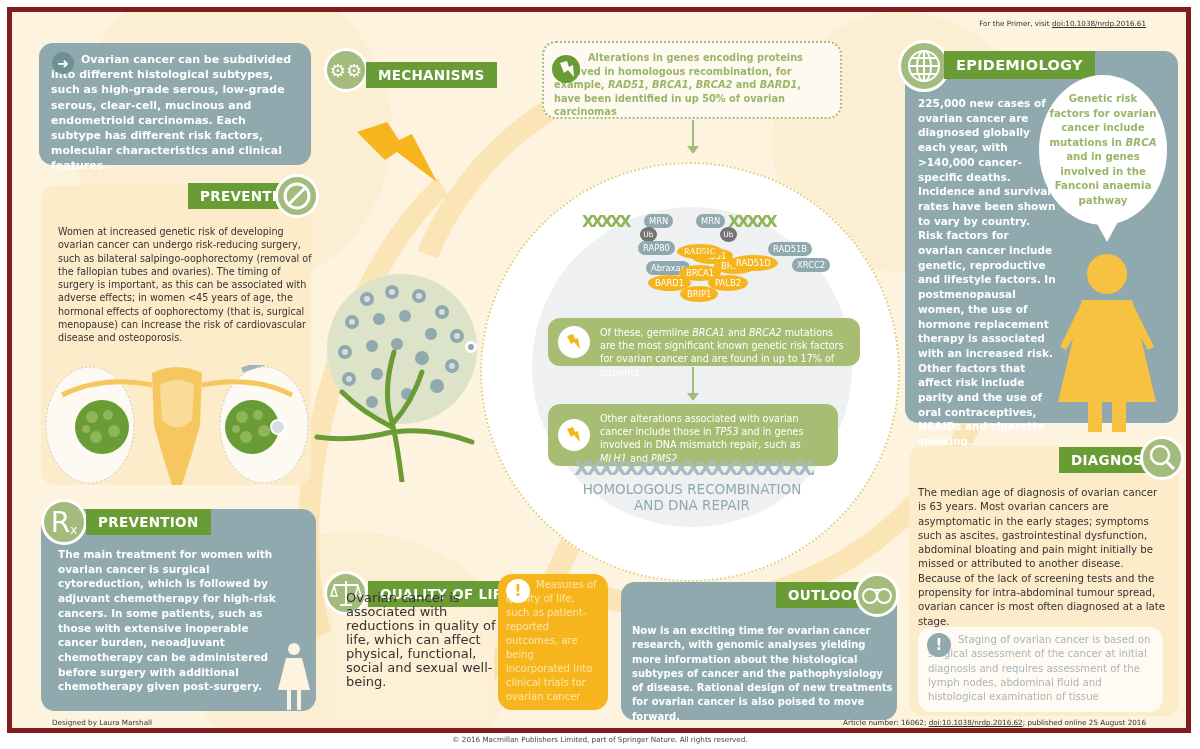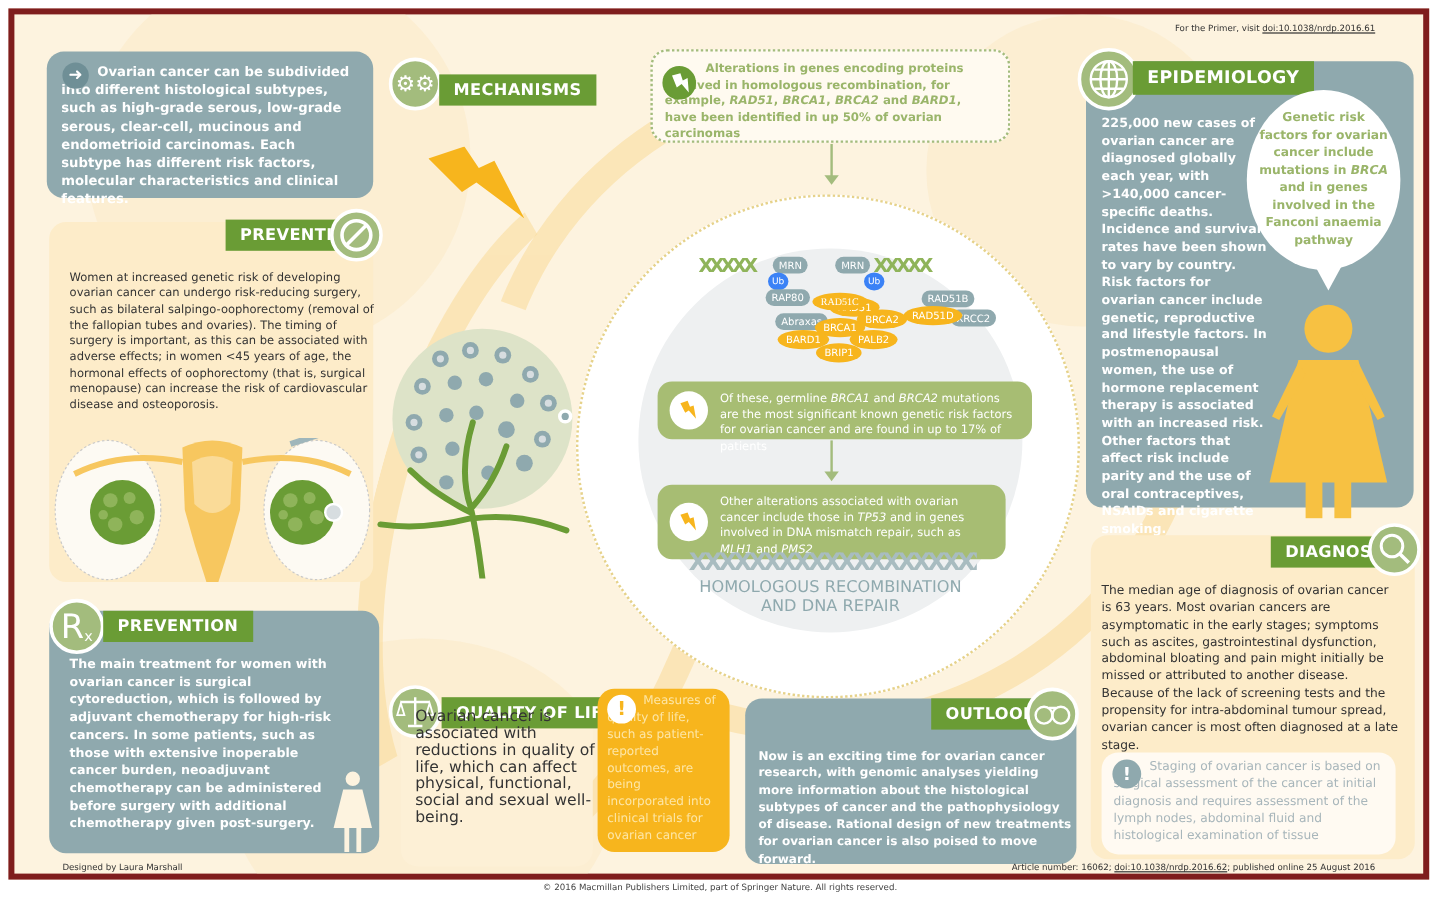--- a/index.html
+++ b/index.html
@@ -28,21 +28,21 @@
   .green-bar {
     position: absolute; background: #a7bd73; border-radius: 12px; color: #fff;
     font-size: 9.6px; line-height: 13.2px; padding: 8px 10px 8px 52px;
   }
   .bolt-circle {
     position: absolute; left: 10px; top: 50%; transform: translateY(-50%); width: 32px; height: 32px;
     border-radius: 50%; background: #fff; display: flex; align-items: center; justify-content: center;
   }
   .prot-grey { position: absolute; background: #8fa9ae; color: #fff; font-size: 8.4px; border-radius: 7px; padding: 2px 5px; }
   .prot-yel { position: absolute; background: #f7b51d; color: #fff; font-size: 8.4px; border-radius: 50%; padding: 3px 7px; }
-  .ub { position: absolute; background: #3b82f6; color: #fff; font-size: 7.5px; border-radius: 50%; width: 17px; height: 15px; text-align: center; line-height: 15px; }
+  .ub { position: absolute; background: #737373; color: #fff; font-size: 7.5px; border-radius: 50%; width: 17px; height: 15px; text-align: center; line-height: 15px; }
   .bubble { position: absolute; background: #fff; border-radius: 50%; color: #9ab56a; font-weight: bold; text-align: center; display: flex; align-items: center; justify-content: center; }
 </style>
 </head>
 <body>
 
 <div class="frame">
 
   <div class="blob" style="left:60px;top:-40px;width:320px;height:320px;"></div>
   <div class="blob" style="left:760px;top:0px;width:260px;height:260px;"></div>
   <div class="blob" style="left:180px;top:520px;width:320px;height:260px;"></div>
@@ -128,21 +128,21 @@
   <span class="prot-grey" style="left:684px;top:202px;">MRN</span>
   <span class="ub" style="left:628px;top:215px;">Ub</span>
   <span class="ub" style="left:708px;top:215px;">Ub</span>
   <span class="prot-grey" style="left:626px;top:229px;">RAP80</span>
   <span class="prot-grey" style="left:634px;top:249px;">Abraxas</span>
   <span class="prot-grey" style="left:756px;top:230px;">RAD51B</span>
   <span class="prot-grey" style="left:780px;top:246px;">XRCC2</span>
   <span class="prot-yel" style="left:679px;top:236px;">RAD51</span>
   <span class="prot-yel" style="left:665px;top:232px;font-family:Liberation Serif, serif;">RAD51C</span>
   <span class="prot-yel" style="left:702px;top:246px;">BRCA2</span>
-  <span class="prot-yel" style="left:741px;top:243px;">RAD51D</span>
+  <span class="prot-yel" style="left:717px;top:243px;">RAD51D</span>
   <span class="prot-yel" style="left:667px;top:253px;">BRCA1</span>
   <span class="prot-yel" style="left:636px;top:263px;">BARD1</span>
   <span class="prot-yel" style="left:696px;top:263px;">PALB2</span>
   <span class="prot-yel" style="left:668px;top:274px;">BRIP1</span>
 
   <div class="green-bar" style="left:536px;top:306px;width:312px;height:48px;">
     <span class="bolt-circle">
         <svg width="20" height="20" viewBox="0 0 20 20">
           <path d="M3 4 L9 2 L11 7 L14 6 L16 17 L10 10 L7 12 Z" fill="#f7b51d"></path>
         </svg>

